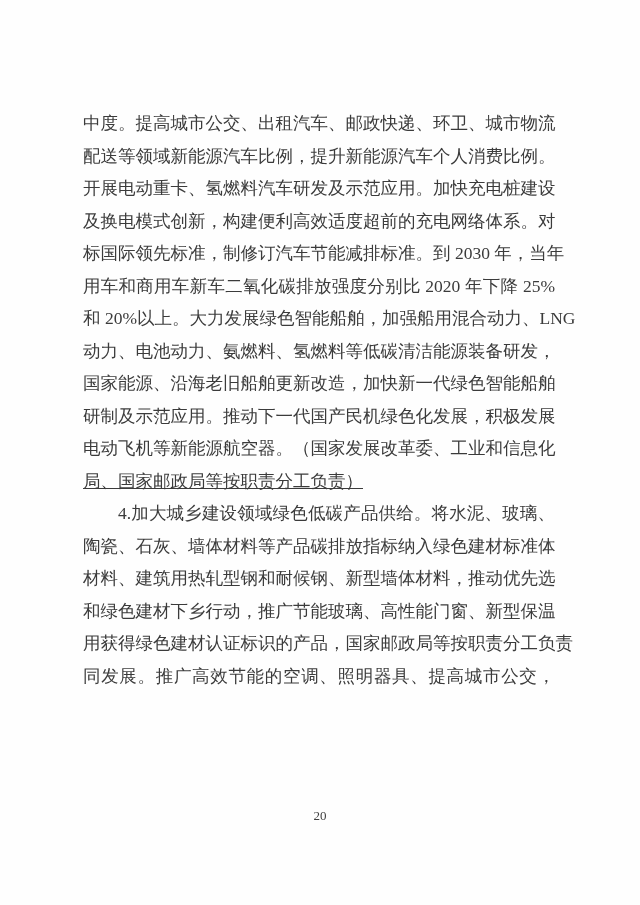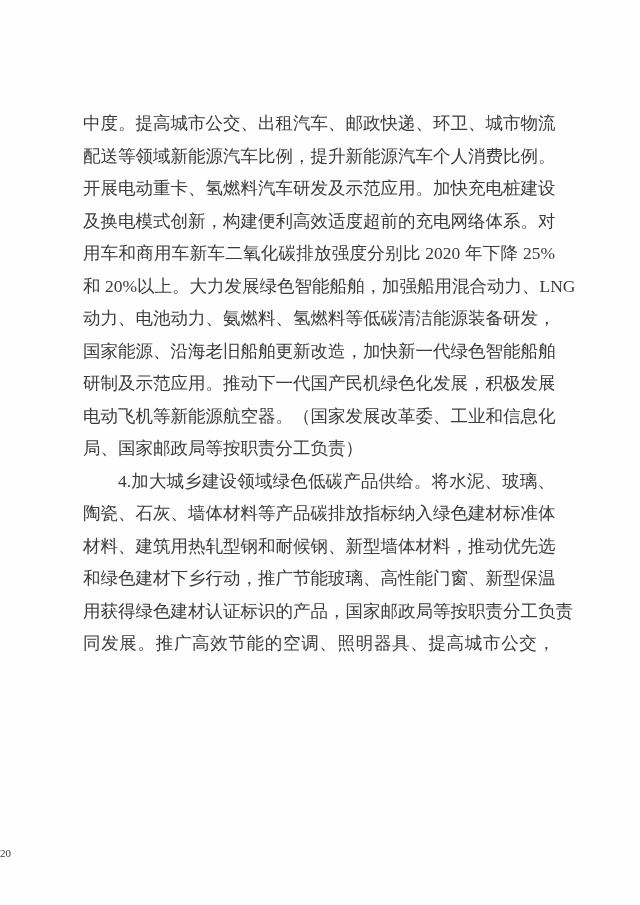--- a/index.html
+++ b/index.html
@@ -31,46 +31,47 @@
   .line {
     height: 32.5px;
     white-space: nowrap;
     text-align: justify;
     text-align-last: justify;
     text-justify: inter-character;
   }
   .line.no-justify {
     text-align: left;
     text-align-last: left;
+    text-decoration: underline;
   }
   .line.indent {
     text-indent: 2em;
   }
   .page-number {
     position: absolute;
     top: 806px;
     left: 0;
     width: 640px;
-    text-align: left;
-    font-size: 11px;
+    text-align: center;
+    font-size: 13px;
     line-height: 20px;
     color: #3f3f3f;
-    margin-top: 37px;
   }
 </style>
 </head>
 <body>
 
 <div class="page">
   <div class="text-block">
       <div class="paragraph">
         <div class="line">中度。提高城市公交、出租汽车、邮政快递、环卫、城市物流</div>
         <div class="line">配送等领域新能源汽车比例，提升新能源汽车个人消费比例。</div>
         <div class="line">开展电动重卡、氢燃料汽车研发及示范应用。加快充电桩建设</div>
         <div class="line">及换电模式创新，构建便利高效适度超前的充电网络体系。对</div>
+        <div class="line">标国际领先标准，制修订汽车节能减排标准。到 2030 年，当年</div>
         <div class="line">用车和商用车新车二氧化碳排放强度分别比 2020 年下降 25%</div>
         <div class="line">和 20%以上。大力发展绿色智能船舶，加强船用混合动力、LNG</div>
         <div class="line">动力、电池动力、氨燃料、氢燃料等低碳清洁能源装备研发，</div>
         <div class="line">国家能源、沿海老旧船舶更新改造，加快新一代绿色智能船舶</div>
         <div class="line">研制及示范应用。推动下一代国产民机绿色化发展，积极发展</div>
         <div class="line">电动飞机等新能源航空器。（国家发展改革委、工业和信息化</div>
         <div class="line no-justify">局、国家邮政局等按职责分工负责）</div>
       </div>
       <div class="paragraph">
         <div class="line indent">4.加大城乡建设领域绿色低碳产品供给。将水泥、玻璃、</div>

